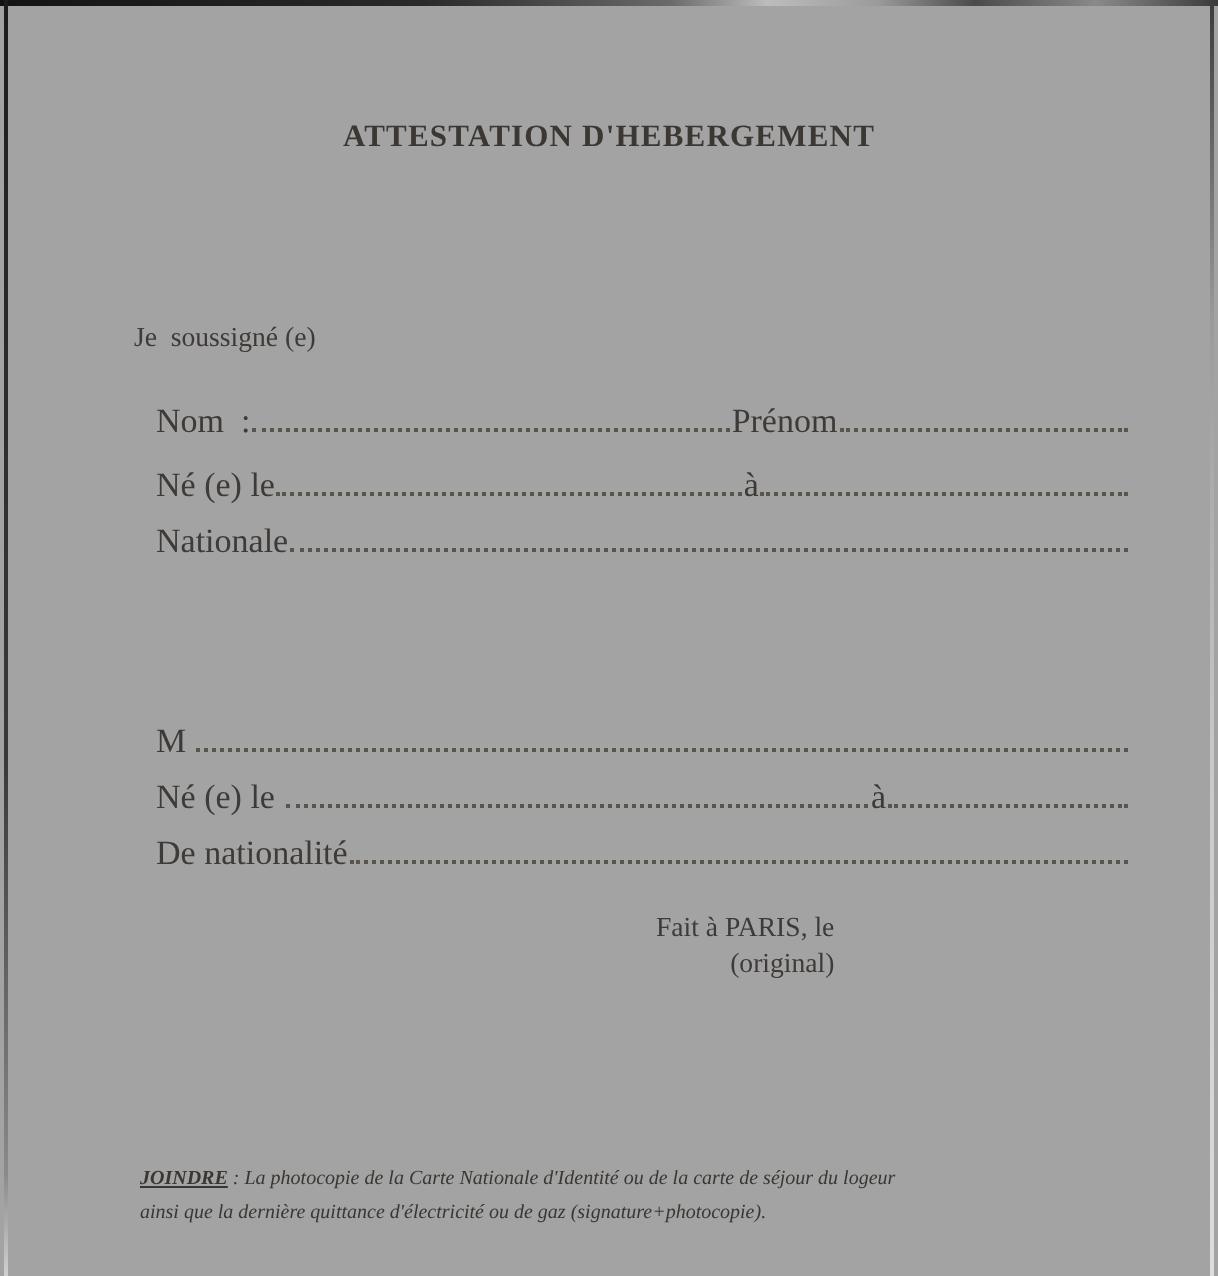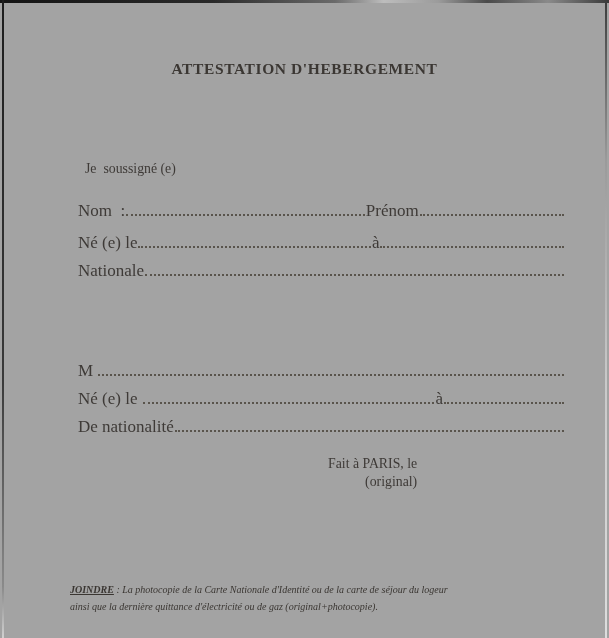--- a/index.html
+++ b/index.html
@@ -37,21 +37,21 @@
     font-size:17px;line-height:18px;
   }
   .lbl{white-space:pre;flex-shrink:0;}
   .dots{
     border-bottom:2px dotted #59544c;
     margin:0 1px 4px 1px;
     min-width:0;height:0;
   }
   .plain{
     position:absolute;left:67px;
-    font-size:13.8px;line-height:18px;white-space:pre;margin-left:18px;
+    font-size:13.8px;line-height:18px;white-space:pre;
   }
   .sig-block{
     position:absolute;left:328px;top:455px;
     font-size:13.8px;line-height:17.5px;text-align:right;
   }
   .footer{
     position:absolute;left:70px;top:581px;width:482px;
     font-size:10px;line-height:17px;
     color:#3a3632;
     font-style:italic;
@@ -108,16 +108,16 @@
     <span class="dots" style="flex-grow:1;"></span>
   </div>
 
   <div class="sig-block">
     <div>Fait à PARIS, le</div>
     <div>(original)</div>
   </div>
 
   <div class="footer">
     <span class="joindre">JOINDRE</span><span> : La photocopie de la Carte Nationale d'Identité ou de la carte de séjour du logeur</span><br>
-    <span>ainsi que la dernière quittance d'électricité ou de gaz (original+photocopie).</span>
+    <span>ainsi que la dernière quittance d'électricité ou de gaz (signature+photocopie).</span>
   </div>
 
 </div>
 
 </body></html>

